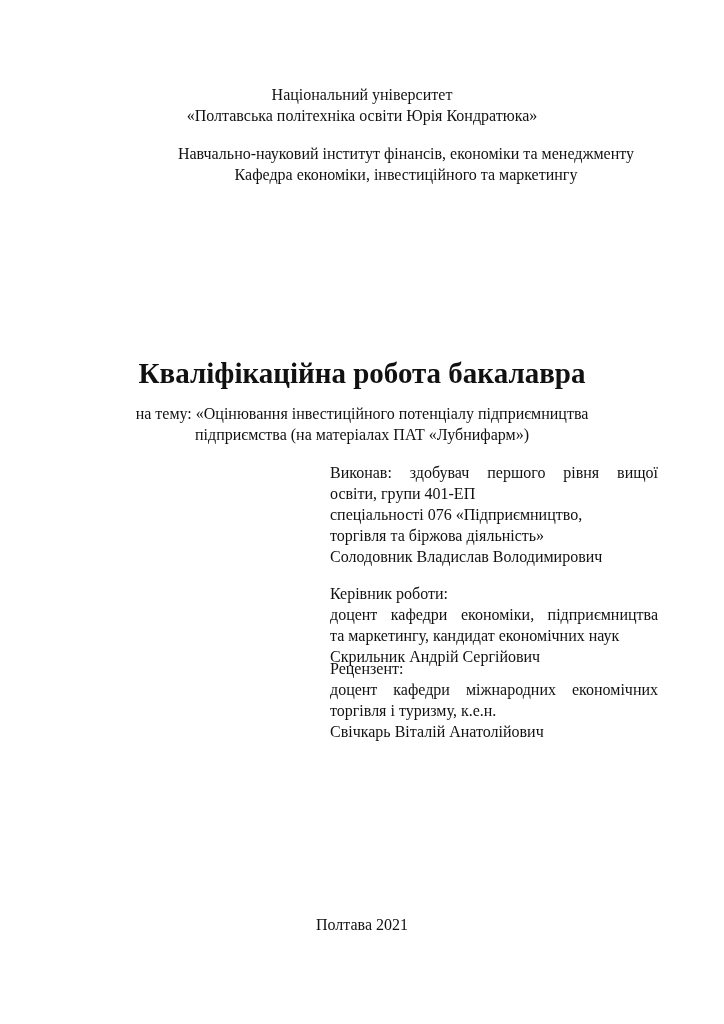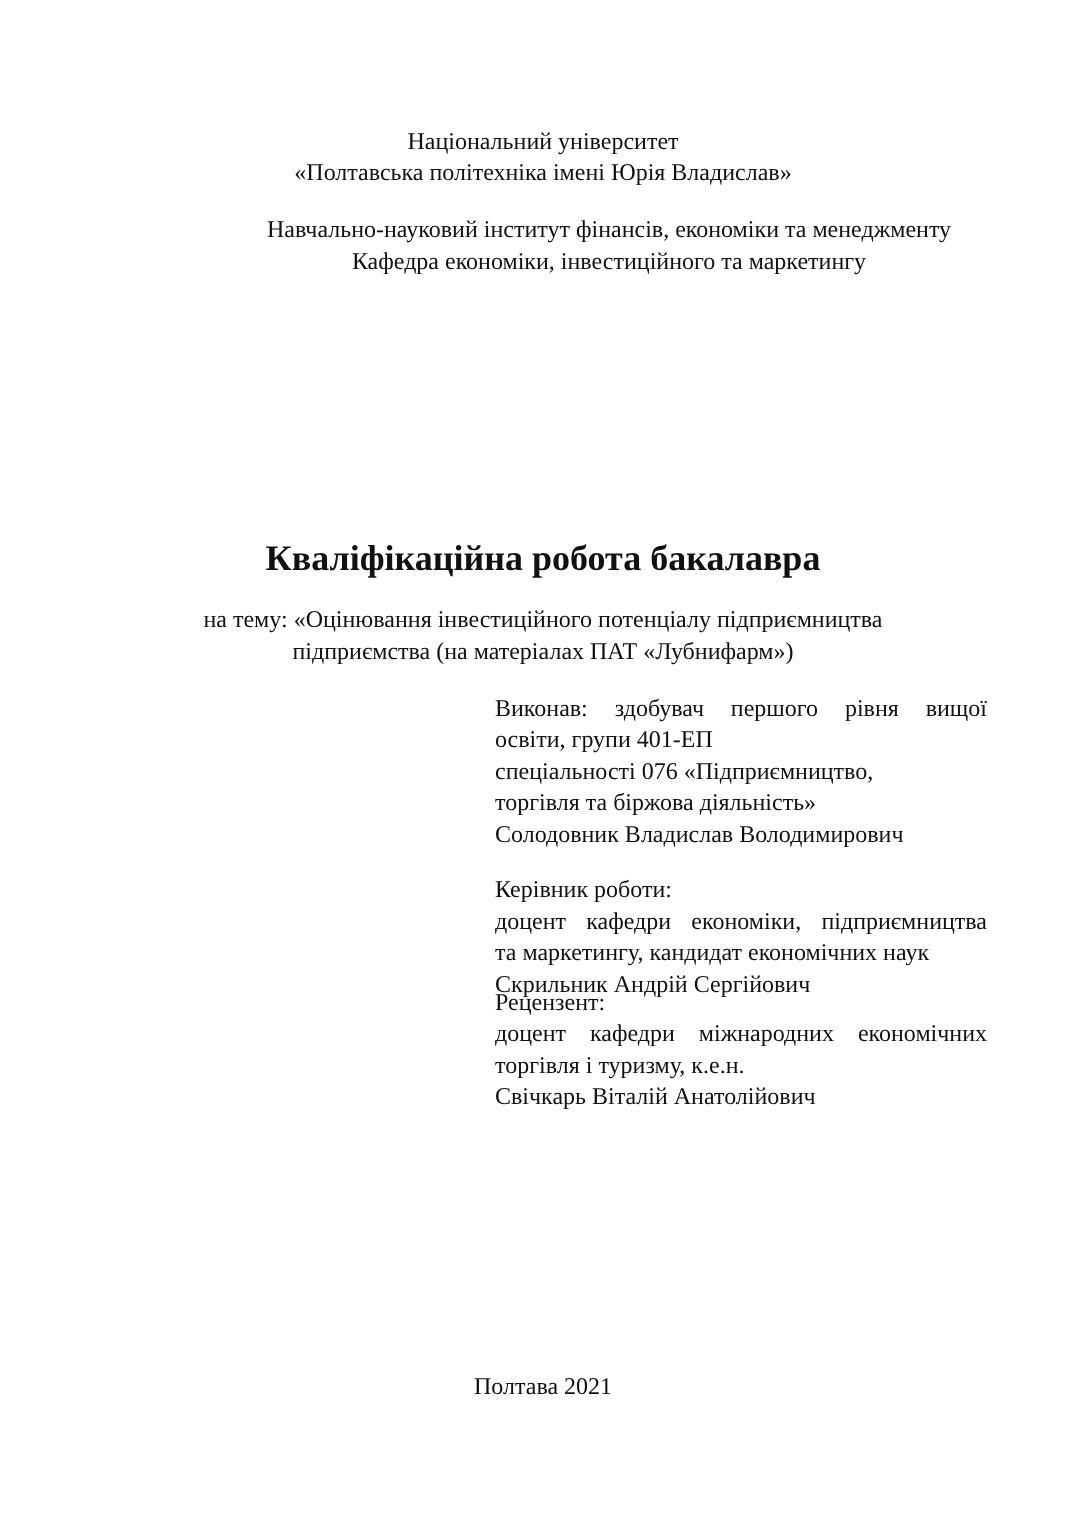--- a/index.html
+++ b/index.html
@@ -28,21 +28,21 @@
       left: 0;
       width: 724px;
       text-align: center;
     }
     .line { display: block; white-space: nowrap; }
     #uni { top: 84px; }
     #inst { top: 143px; padding-left: 44px; }
     #title {
       top: 358px;
       font-weight: bold;
-      font-size: 24px;
+      font-size: 29px;
       line-height: 30px;
     }
     #topic { top: 403px; }
     .right-block {
       position: absolute;
       left: 330px;
       width: 328px;
       font-family: Liberation Serif, serif;
     }
     .just {
@@ -57,21 +57,21 @@
     #reviewer { top: 658px; }
     #city { top: 914px; }
   </style>
 </head>
 <body>
 
 <div class="page">
 
   <div id="uni" class="center-block">
     <span class="line">Національний університет</span>
-    <span class="line">«Полтавська політехніка імені Юрія Владислав»</span>
+    <span class="line">«Полтавська політехніка освіти Юрія Кондратюка»</span>
   </div>
 
   <div id="inst" class="center-block">
     <span class="line">Навчально-науковий інститут фінансів, економіки та менеджменту</span>
     <span class="line">Кафедра економіки, інвестиційного та маркетингу</span>
   </div>
 
   <div id="title" class="center-block">Кваліфікаційна робота бакалавра</div>
 
   <div id="topic" class="center-block">

